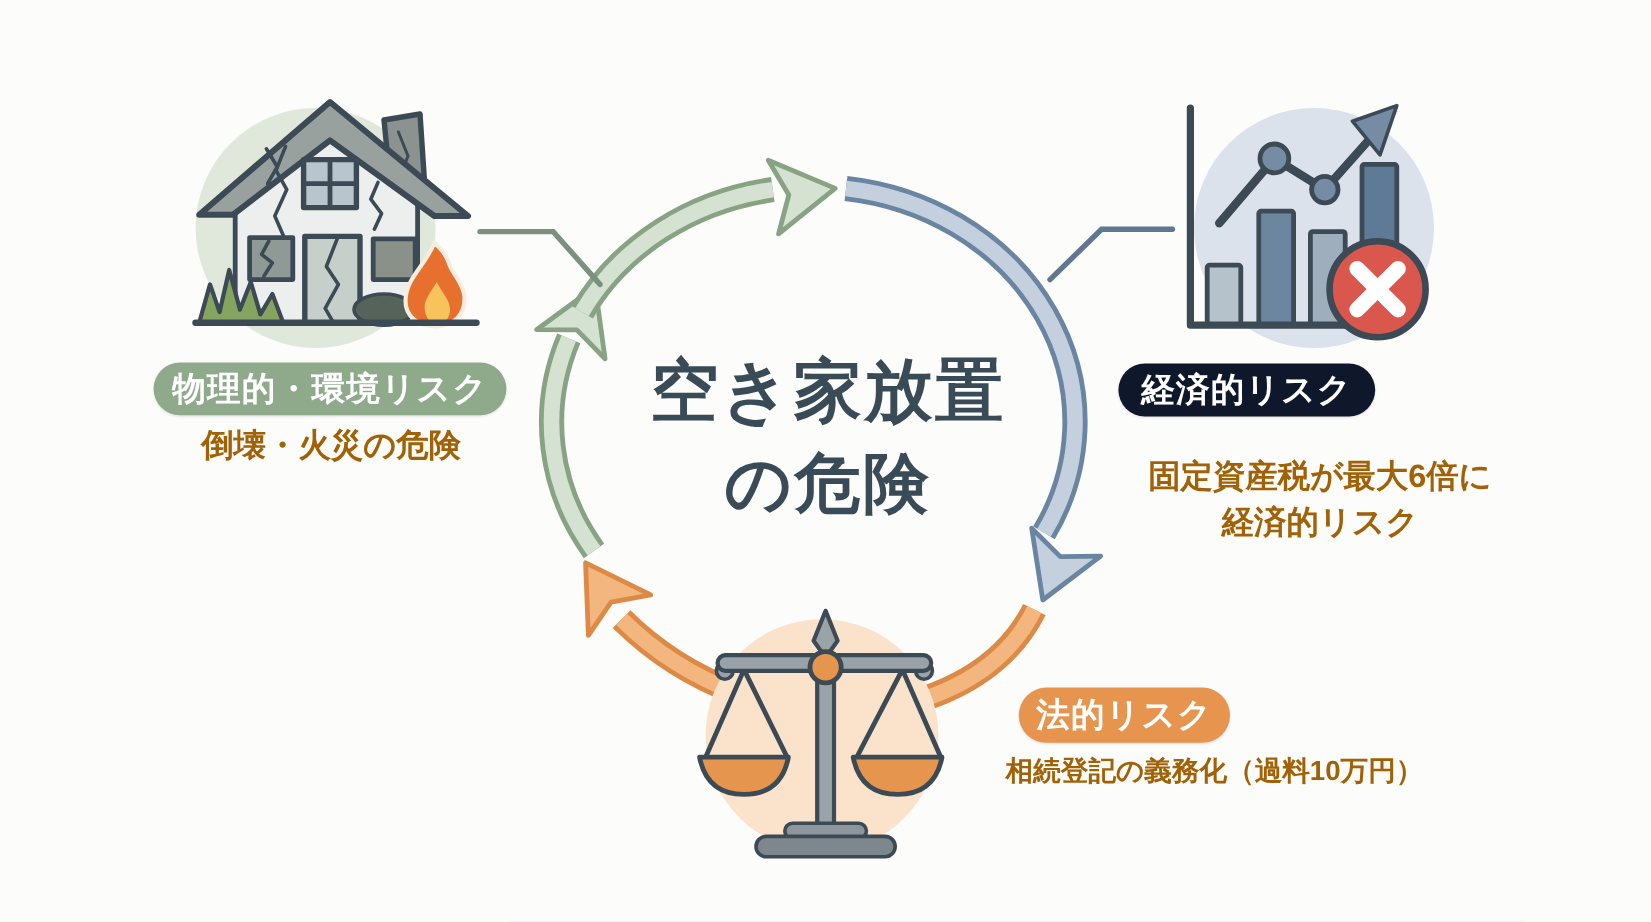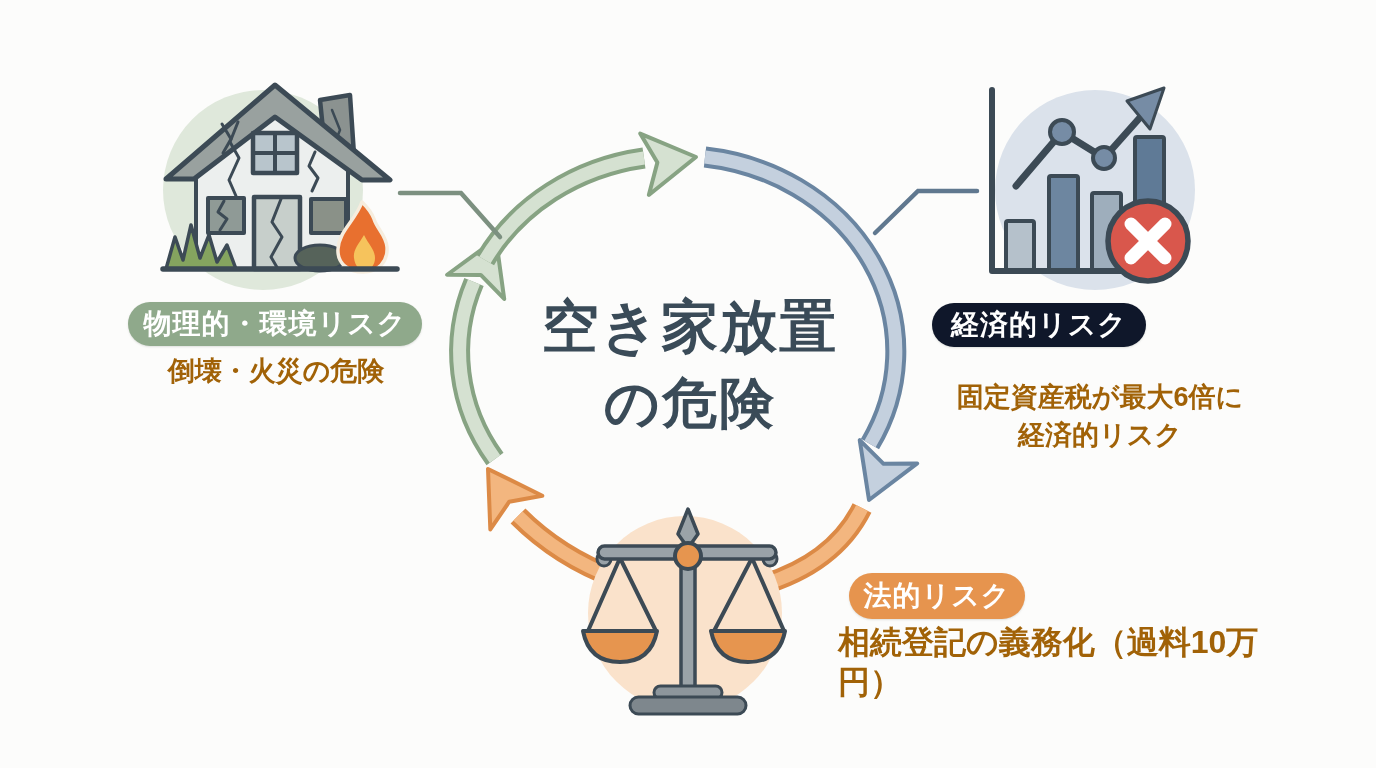--- a/index.html
+++ b/index.html
@@ -16,21 +16,21 @@
     box-shadow:0 1px 2px rgba(90,100,90,0.18);
   }
   .badge-physical{left:128px;top:302px;width:294px;background:#8FA98B;}
   .badge-economic{left:932px;top:303px;width:214px;background:#0f172a;}
   .badge-legal{left:849px;top:573px;width:176px;height:46px;background:#E6944E;text-align:right;}
   .desc{
     color:#a16207;font-weight:bold;font-size:27px;line-height:38px;
   }
   .desc-physical{left:113px;top:352px;width:326px;text-align:center;}
   .desc-economic{left:938px;top:352px;width:324px;text-align:center;margin-top:26px;}
-  .desc-legal{left:838px;top:622px;width:440px;text-align:left;line-height:40px;font-size:32px;}
+  .desc-legal{left:838px;top:622px;width:440px;text-align:left;line-height:40px;font-size:23px;}
   .title-block{left:450px;top:289px;width:480px;text-align:center;color:#3A4B58;font-weight:bold;}
   .title-l1{font-size:57px;line-height:74px;letter-spacing:2px;}
   .title-l2{font-size:55px;line-height:80px;letter-spacing:2px;}
 </style>
 </head>
 <body>
 
 <div id="canvas">
 
   <svg id="diagram-svg" width="1376" height="768" viewBox="0 0 1376 768">

